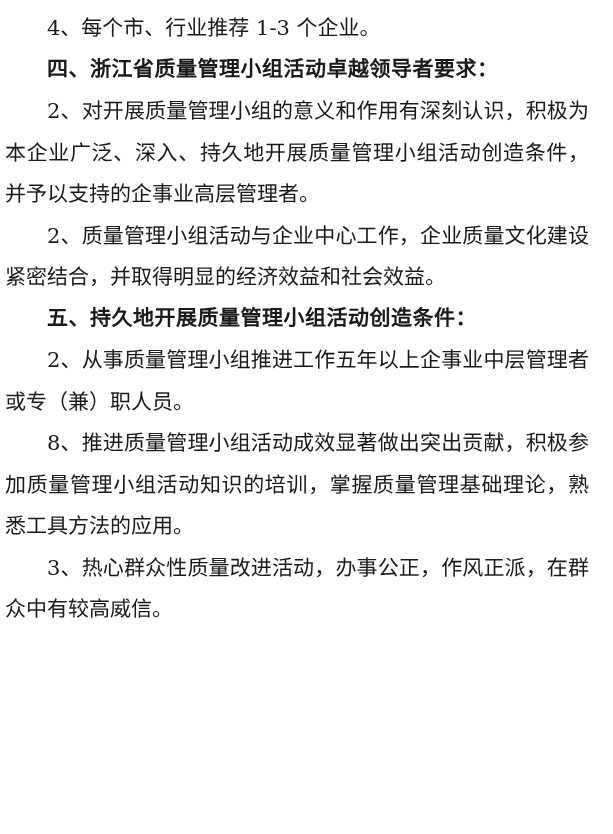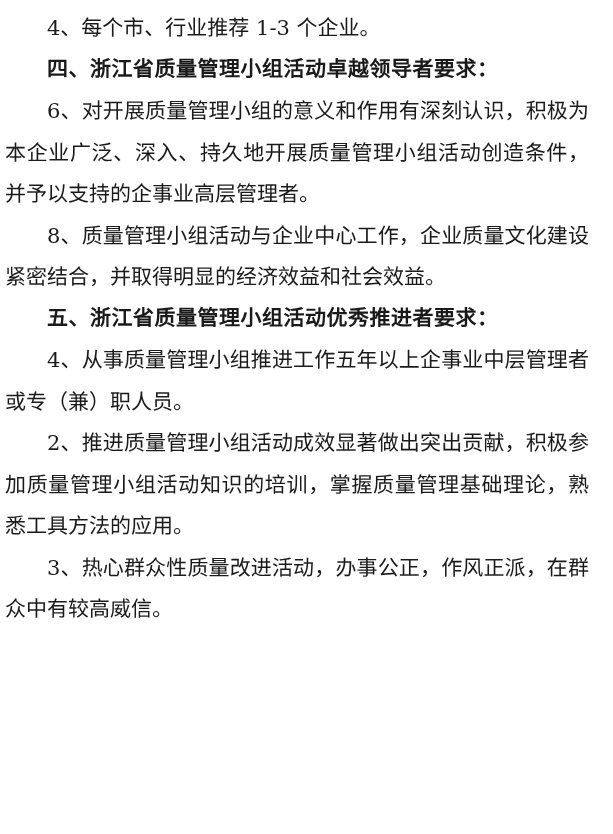--- a/index.html
+++ b/index.html
@@ -34,19 +34,19 @@
     font-family: Liberation Mono, monospace;
     letter-spacing: 0.5px;
   }
 </style>
 </head>
 <body>
 
 <main class="page">
 <p class="body">4、每个市、行业推荐 1-3 个企业。</p>
     <p class="heading">四、浙江省质量管理小组活动卓越领导者要求：</p>
-    <p class="body">6、对开展质量管理小组的意义和作用有深刻认识，积极为本企业广泛、深入、持久地开展质量管理小组活动创造条件，并予以支持的企事业高层管理者。</p>
-    <p class="body">8、质量管理小组活动与企业中心工作，企业质量文化建设紧密结合，并取得明显的经济效益和社会效益。</p>
-    <p class="heading">五、浙江省质量管理小组活动优秀推进者要求：</p>
-    <p class="body">4、从事质量管理小组推进工作五年以上企事业中层管理者或专（兼）职人员。</p>
-    <p class="body">2、推进质量管理小组活动成效显著做出突出贡献，积极参加质量管理小组活动知识的培训，掌握质量管理基础理论，熟悉工具方法的应用。</p>
+    <p class="body">2、对开展质量管理小组的意义和作用有深刻认识，积极为本企业广泛、深入、持久地开展质量管理小组活动创造条件，并予以支持的企事业高层管理者。</p>
+    <p class="body">2、质量管理小组活动与企业中心工作，企业质量文化建设紧密结合，并取得明显的经济效益和社会效益。</p>
+    <p class="heading">五、持久地开展质量管理小组活动创造条件：</p>
+    <p class="body">2、从事质量管理小组推进工作五年以上企事业中层管理者或专（兼）职人员。</p>
+    <p class="body">8、推进质量管理小组活动成效显著做出突出贡献，积极参加质量管理小组活动知识的培训，掌握质量管理基础理论，熟悉工具方法的应用。</p>
     <p class="body">3、热心群众性质量改进活动，办事公正，作风正派，在群众中有较高威信。</p>
   </main>
 
 </body></html>

